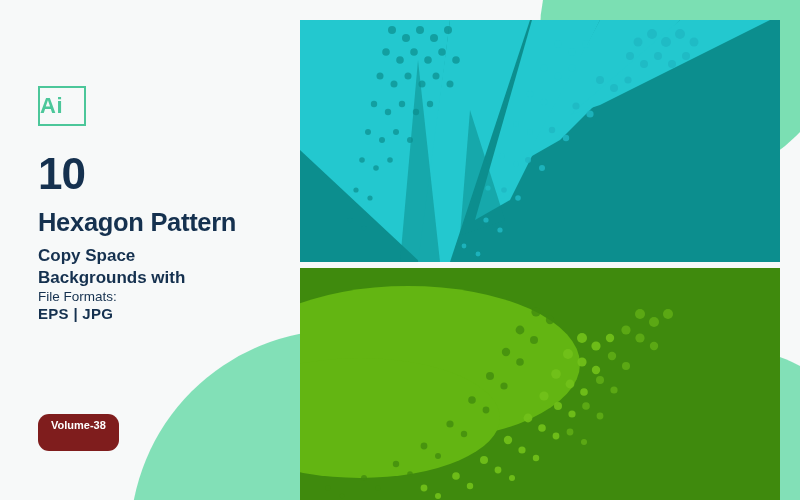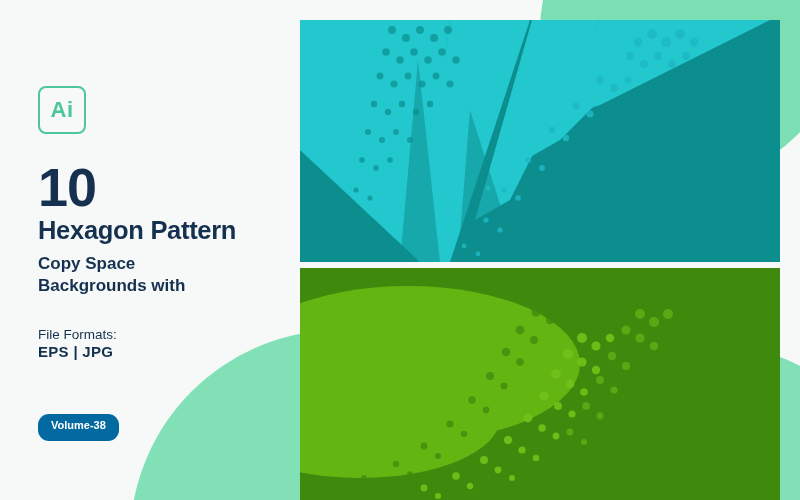--- a/index.html
+++ b/index.html
@@ -55,76 +55,74 @@
   
   .left-panel {
     position: absolute;
     left: 38px;
     top: 86px;
     width: 250px;
     z-index: 5;
   }
   .ai-badge {
     width: 48px;
-    height: 48px;
+    height: 40px;
     border: 2px solid #4cc79a;
-    border-radius: 8px;
+    border-radius: 0;
     display: flex;
     align-items: center;
-    justify-content: center;
     color: #4cc79a;
     font-size: 22px;
     font-weight: bold;
     letter-spacing: 0.5px;
     box-sizing: border-box;
   }
   .big-number {
     margin-top: 26px;
-    font-size: 54px;
+    font-size: 44px;
     font-weight: bold;
     color: #15314f;
     line-height: 1;
     letter-spacing: -1px;
   }
   .title {
-    margin-top: 2px;
+    margin-top: 12px;
     font-size: 25.5px;
     font-weight: bold;
     color: #15314f;
     line-height: 1.1;
     letter-spacing: -0.3px;
   }
   .subtitle {
     margin-top: 9px;
     font-size: 17px;
     font-weight: bold;
     color: #15314f;
     line-height: 1.3;
   }
   .formats-label {
-    margin-top: 30px;
     font-size: 13.5px;
     color: #15314f;
   }
   .formats-value {
     margin-top: 1px;
     font-size: 15px;
     font-weight: bold;
     color: #15314f;
     letter-spacing: 0.3px;
   }
   .volume-pill {
     position: absolute;
     left: 38px;
     top: 414px;
-    background: #0369a1;
+    background: #7f1d1d;
     color: #ffffff;
     font-size: 11px;
     font-weight: bold;
-    padding: 5px 13px 10px 13px;
+    padding: 5px 13px 20px 13px;
     border-radius: 11px;
     z-index: 6;
   }
 
   
   .preview-wrap {
     position: absolute;
     left: 300px;
     top: 20px;
     width: 480px;

